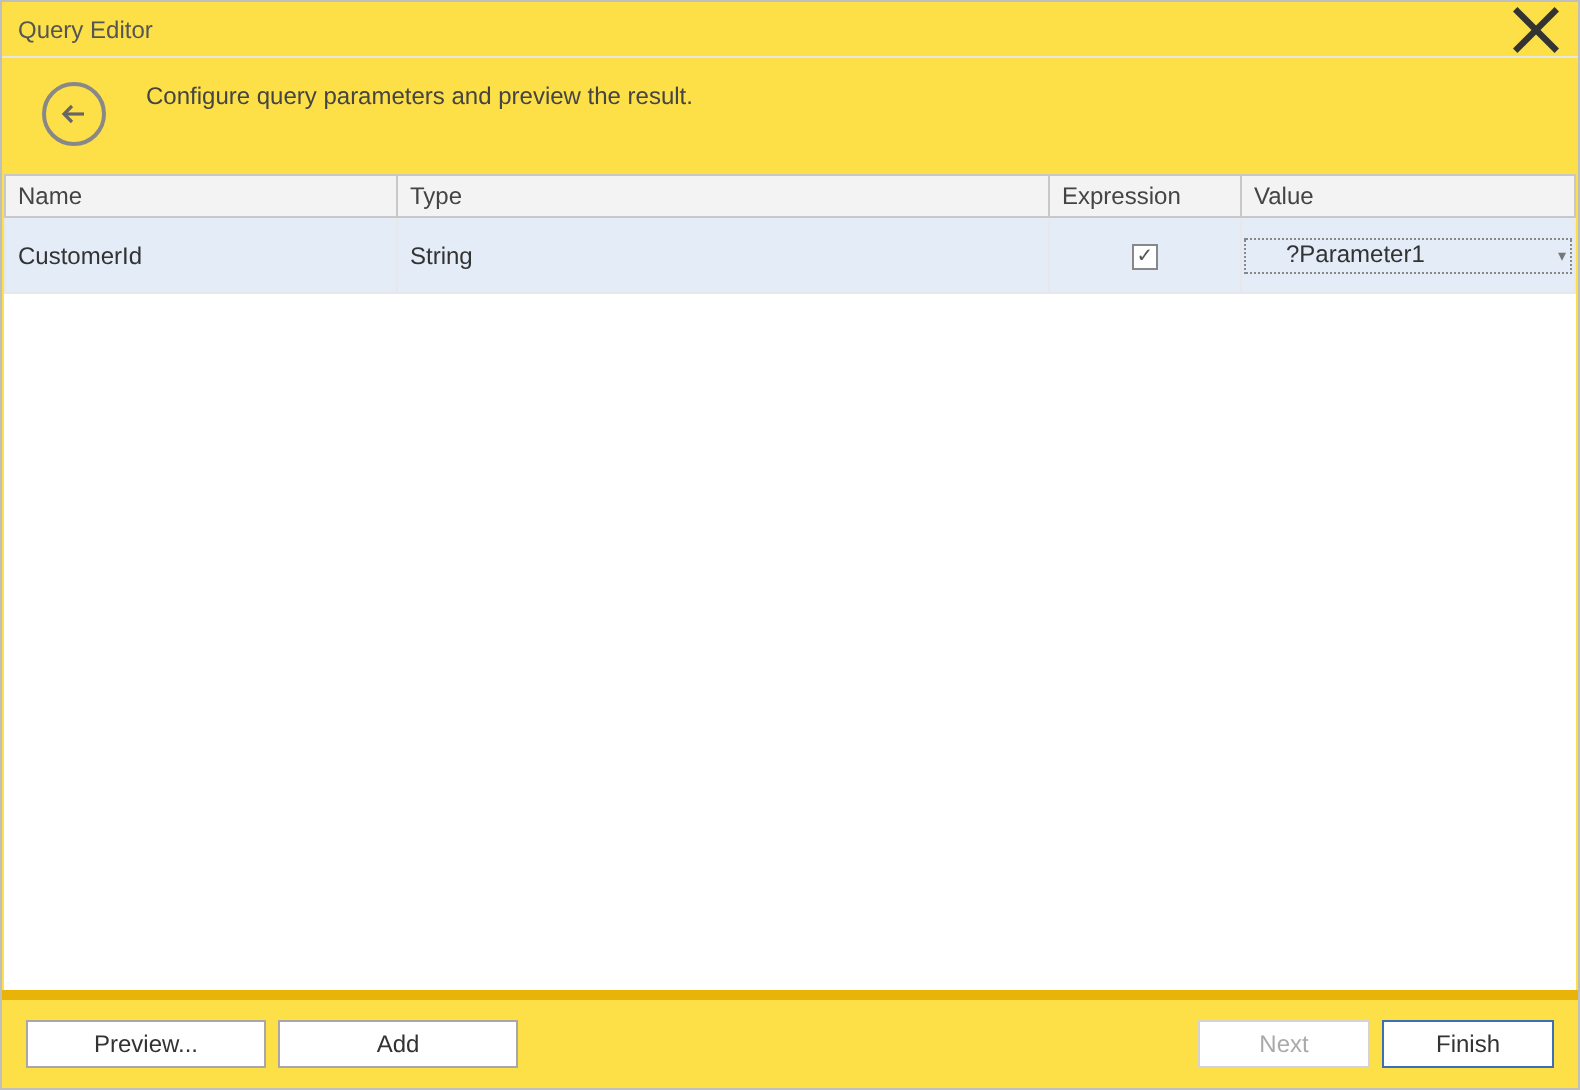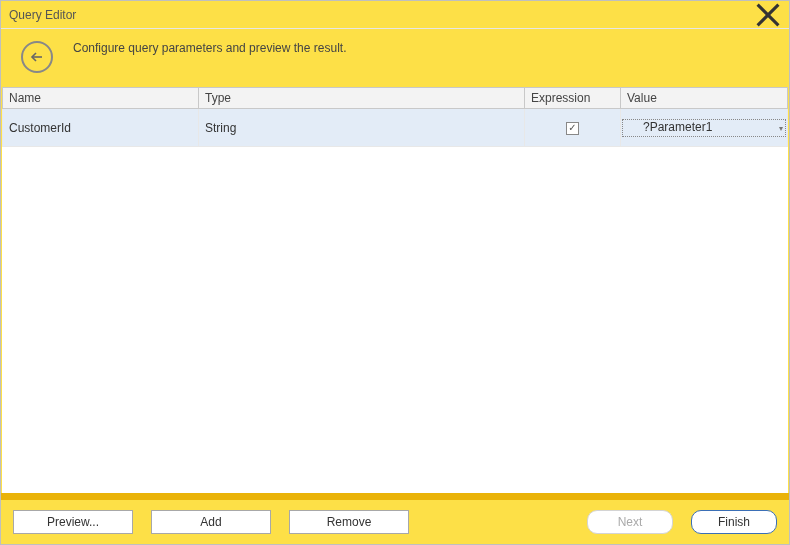--- a/index.html
+++ b/index.html
@@ -123,24 +123,24 @@
   .value-editor .caret {
     position: absolute;
     right: 2px;
     top: 50%;
     transform: translateY(-50%);
     color: #777;
     font-size: 8px;
   }
   .grid-body-space { flex: 1; background: #fff; }
   .footer {
-    border-top: 7px solid #eab308;
+    border-top: 5px solid #eab308;
     padding: 10px 12px;
     display: flex;
-    gap: 18px;
+    gap: 6px;
   }
   .footer .spacer { flex: 1; }
   .btn {
     min-width: 120px;
     height: 24px;
     border: 1px solid #a8a8a8;
     background: #fff;
     display: flex;
     align-items: center;
     justify-content: center;
@@ -150,25 +150,23 @@
     font-family: inherit;
   }
   .btn.disabled {
     color: #aaa;
     border-color: #d4d4d4;
     cursor: default;
   }
   .btn.primary {
     min-width: 86px;
     border-color: #3b6fb6;
-    border-radius: 10px;
   }
   .btn.nav {
     min-width: 86px;
-    border-radius: 10px;
   }
 </style>
 </head>
 <body>
 
 <div class="dialog">
 
   <div class="titlebar">
     <span class="title">Query Editor</span>
     <div class="close">
@@ -218,19 +216,18 @@
             </td>
           </tr>
         </tbody>
     </table>
     <div class="grid-body-space"></div>
   </div>
 
   <div class="footer">
     <button class="btn">Preview...</button>
     <button class="btn">Add</button>
-    <button class="btn">Remove</button>
     <div class="spacer"></div>
     <button class="btn nav disabled">Next</button>
     <button class="btn primary">Finish</button>
   </div>
 
 </div>
 
 </body></html>

